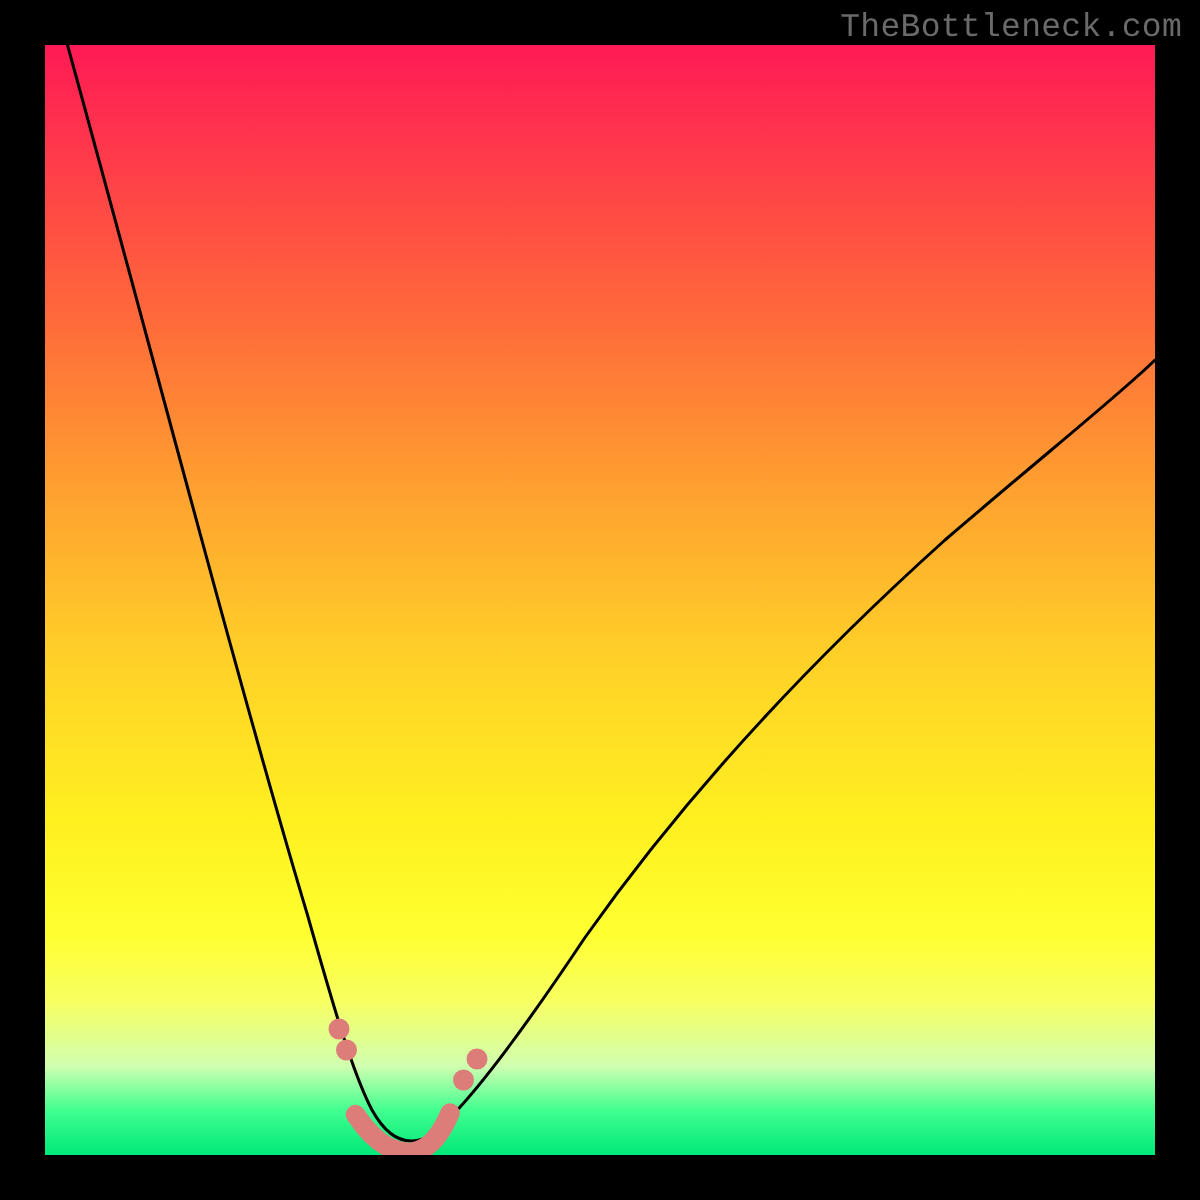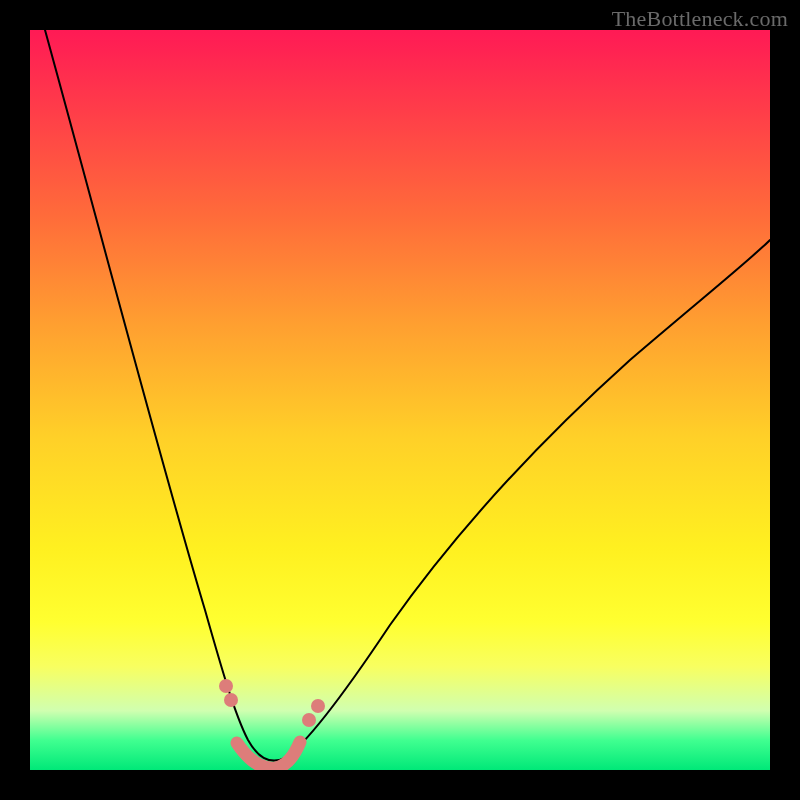--- a/index.html
+++ b/index.html
@@ -26,21 +26,21 @@
       #ffff30 80%,
       #f8ff60 86%,
       #d0ffb0 92%,
       #40ff90 96%,
       #00e878 100%);
   }
   .watermark {
     position: absolute;
     top: 6px;
     right: 12px;
-    font-family: Liberation Serif, serif;
+    font-family: Liberation Mono, monospace;
     font-size: 22px;
     color: #6a6a6a;
     letter-spacing: 0.2px;
   }
   svg.curve {
     position: absolute;
     left: 0;
     top: 0;
     width: 740px;
     height: 740px;

